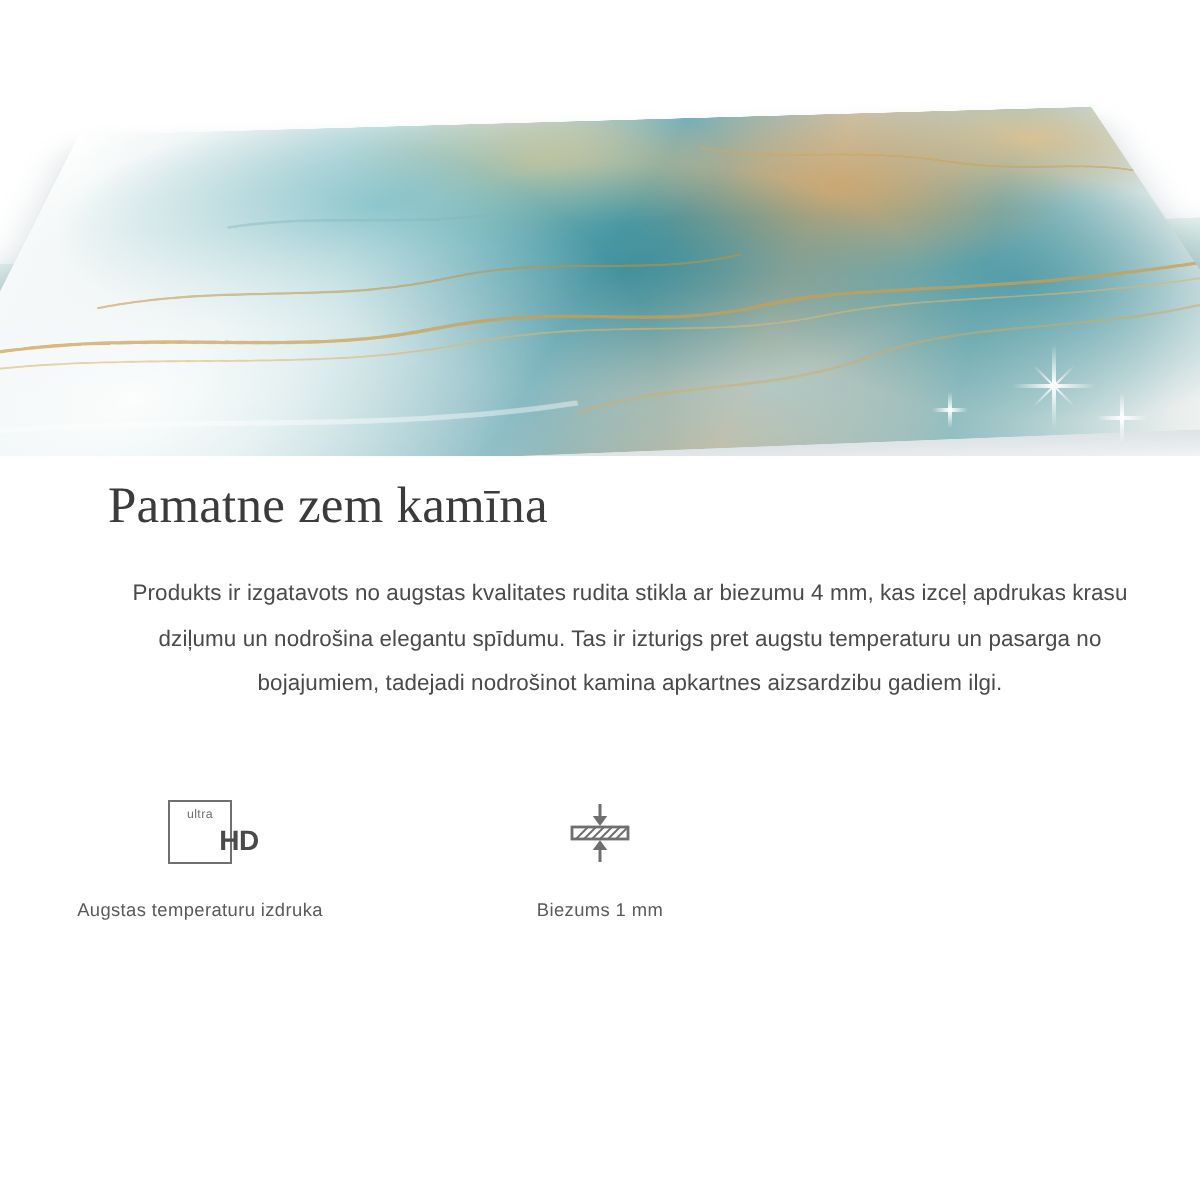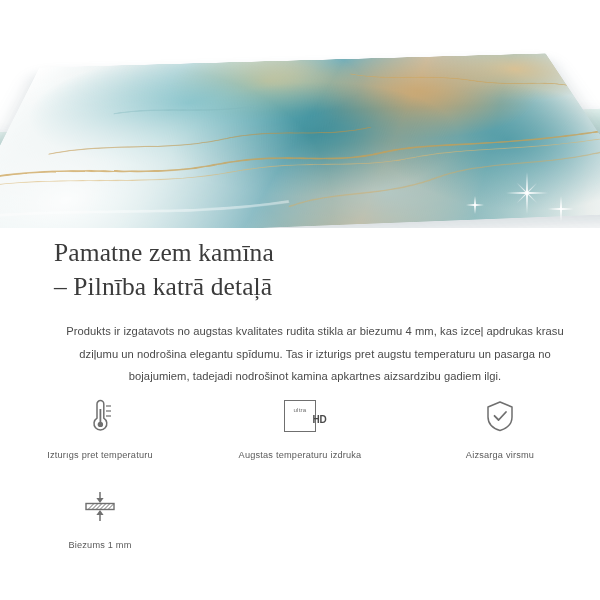--- a/index.html
+++ b/index.html
@@ -167,21 +167,21 @@
     align-items: center;
     justify-content: center;
     line-height: 1;
   }
   .hd-top {
     font-size: 6.2px;
     color: #6f6f6f;
     letter-spacing: 0.2px;
   }
   .hd-bottom {
-    font-size: 10px;
+    font-size: 14px;
     font-weight: bold;
     color: #4a4a4a;
     letter-spacing: -0.2px;
     margin-top: 1px;
     margin-left: 39px;
   }
 </style>
 </head>
 <body>
 
@@ -220,60 +220,37 @@
         <span class="s-h"></span>
           <span class="s-v"></span>
       </div>
 
     </div>
   </div>
 
   <div class="content">
     <h1 class="headline">
       <span>Pamatne zem kamīna</span>
-      <span class="l2">– Pilnība katrā detaļā</span>
     </h1>
     <p class="body-copy">Produkts ir izgatavots no augstas kvalitates rudita stikla ar biezumu 4 mm, kas izceļ apdrukas krasu dziļumu un nodrošina elegantu spīdumu. Tas ir izturigs pret augstu temperaturu un pasarga no bojajumiem, tadejadi nodrošinot kamina apkartnes aizsardzibu gadiem ilgi.</p>
   </div>
 
   <div class="features">
 
-    <div class="feature">
-      <div class="feature-icon">
-        <svg width="40" height="40" viewBox="0 0 40 40">
-          <path d="M17 8 a3.4 3.4 0 0 1 6.8 0 v14.2 a6.4 6.4 0 1 1 -6.8 0 z" fill="none" stroke="#6f6f6f" stroke-width="1.5"></path>
-          <circle cx="20.4" cy="28.4" r="2.7" fill="#6f6f6f"></circle>
-          <line x1="20.4" y1="13" x2="20.4" y2="26" stroke="#6f6f6f" stroke-width="1.8"></line>
-          <line x1="26" y1="10" x2="31" y2="10" stroke="#6f6f6f" stroke-width="1.2"></line>
-          <line x1="26" y1="15" x2="31" y2="15" stroke="#6f6f6f" stroke-width="1.2"></line>
-          <line x1="26" y1="20" x2="31" y2="20" stroke="#6f6f6f" stroke-width="1.2"></line>
-        </svg>
-      </div>
-      <div class="feature-label">Izturıgs pret temperaturu</div>
-    </div>
 
     <div class="feature">
       <div class="feature-icon">
         <div class="hd-box">
           <span class="hd-top">ultra</span>
           <span class="hd-bottom">HD</span>
         </div>
       </div>
       <div class="feature-label">Augstas temperaturu izdruka</div>
     </div>
 
-    <div class="feature">
-      <div class="feature-icon">
-        <svg width="40" height="40" viewBox="0 0 40 40">
-          <path d="M20 6 L32 11 V21 C32 28 26.5 32.5 20 34.5 C13.5 32.5 8 28 8 21 V11 Z" fill="none" stroke="#6f6f6f" stroke-width="1.5" stroke-linejoin="round"></path>
-          <polyline points="14.5,19.8 18.6,24 26,16" fill="none" stroke="#6f6f6f" stroke-width="1.8" stroke-linecap="round" stroke-linejoin="round"></polyline>
-        </svg>
-      </div>
-      <div class="feature-label">Aizsarga virsmu</div>
-    </div>
 
 
 
     <div class="feature">
       <div class="feature-icon">
         <svg width="44" height="40" viewBox="0 0 44 40">
           <line x1="22" y1="6" x2="22" y2="14" stroke="#6f6f6f" stroke-width="1.5"></line>
           <polygon points="22,17 18.4,12 25.6,12" fill="#6f6f6f"></polygon>
           <rect x="8" y="17.5" width="28" height="6" fill="none" stroke="#6f6f6f" stroke-width="1.4"></rect>
           <line x1="10" y1="23.5" x2="16" y2="17.5" stroke="#6f6f6f" stroke-width="1"></line>

